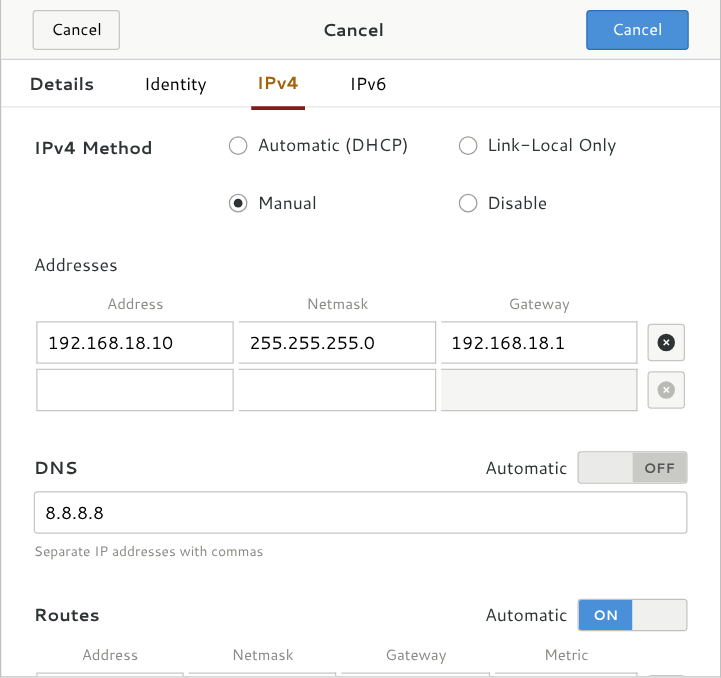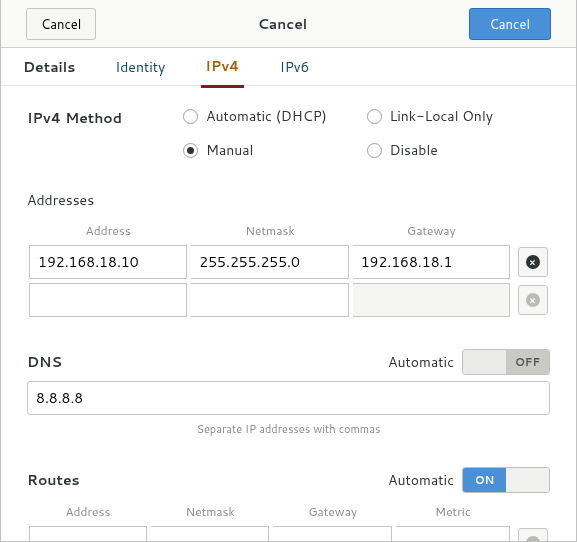--- a/index.html
+++ b/index.html
@@ -2,47 +2,47 @@
 <html><head>
 <meta charset="utf-8">
 <style>
   * { box-sizing: border-box; margin: 0; padding: 0; font-family: Cantarell, "Segoe UI", Ubuntu, sans-serif; }
   body { background: #fff; width: 577px; height: 542px; overflow: hidden; color: #2e3436; border: 1px solid #c0c0c0; border-top: none; }
   .headerbar { background: #f9f9f8; border-bottom: 1px solid #d0d0d0; height: 48px; display: flex; align-items: center; justify-content: space-between; padding: 0 25px; }
   .headerbar .title { font-weight: 600; font-size: 14px; }
   .btn { background: #f7f7f6; border: 1px solid #c6c6c3; border-radius: 3px; padding: 6px 14px; font-size: 13px; cursor: pointer; }
   .btn-primary { background: #4a90d9; border: 1px solid #2b6fb5; color: #fff; padding: 6px 20px; }
   .tabs { display: flex; gap: 32px; padding: 0 18px; height: 38px; align-items: center; border-bottom: 1px solid #e6e6e6; }
-  .tab { font-size: 14px; color: #0c4a6e; padding: 9px 4px; cursor: pointer; }
+  .tab { font-size: 14px; color: #000000; padding: 9px 4px; cursor: pointer; }
   .tab.active { color: #a16207; font-weight: 600; border-bottom: 3px solid #7f1d1d; margin-bottom: -1px; }
   .tab.bold { color: #2e3436; font-weight: 600; }
   .content { padding: 20px 26px; }
   .method-row { display: flex; }
   .method-label { width: 156px; font-weight: 600; font-size: 14px; padding-top: 2px; }
   .method-cols { display: flex; flex: 1; }
-  .method-col { flex: 1; display: flex; flex-direction: column; gap: 14px; }
+  .method-col { flex: 1; display: flex; flex-direction: column; gap: 26px; }
   .radio { display: flex; align-items: center; gap: 8px; font-size: 14px; cursor: pointer; }
   .radio .dot { width: 15px; height: 15px; border: 1px solid #9e9e99; border-radius: 50%; display: flex; align-items: center; justify-content: center; background: #fff; }
   .radio.checked .dot::after { content: ""; width: 7px; height: 7px; background: #2e3436; border-radius: 50%; }
   .section-title { font-weight: 400; font-size: 14px; margin-top: 30px; margin-bottom: 8px; }
   .section-row { display: flex; align-items: center; justify-content: space-between; margin-top: 30px; margin-bottom: 6px; }
   .section-row .label { font-weight: 600; font-size: 14px; }
   .auto-label { font-size: 14px; margin-right: 8px; }
   table.grid { border-collapse: collapse; width: 100%; }
   table.grid th { font-weight: 400; font-size: 12px; color: #8a8a86; padding: 4px 0; }
   table.grid td { padding: 2px; }
   table.grid input { width: 100%; height: 34px; border: 1px solid #c6c6c3; padding: 0 8px; font-size: 14px; background: #fff; }
   table.grid tr td + td input { border-left: none; }
   table.grid td.gateway input { background: #f5f5f4; }
   table.grid .delcell { width: 34px; }
   .delbtn { width: 30px; height: 30px; border: 1px solid #c6c6c3; border-radius: 3px; background: #f6f6f5; margin-left: 4px; display: flex; align-items: center; justify-content: center; cursor: pointer; }
   .delicon { width: 14px; height: 14px; border-radius: 50%; background: #2e3436; display: flex; align-items: center; justify-content: center; color: #fff; font-size: 10px; font-weight: bold; transform: rotate(45deg); }
   .delicon.muted { background: #babab5; }
   .dns-input { width: 100%; height: 34px; border: 1px solid #c6c6c3; border-radius: 3px; padding: 0 8px; font-size: 14px; }
-  .hint { font-size: 11px; color: #8a8a86; margin-top: 6px; text-align: center; }
+  .hint { font-size: 11px; color: #8a8a86; margin-top: 6px; }
   .switch { width: 88px; height: 26px; border: 1px solid #c0c0bd; border-radius: 3px; display: flex; overflow: hidden; cursor: pointer; }
   .switch .half { flex: 1; display: flex; align-items: center; justify-content: center; font-size: 11px; font-weight: 600; }
   .switch.off .half:first-child { background: #eaeae8; color: #eaeae8; }
   .switch.off .half:last-child { background: #c9c9c5; color: #555; }
   .switch.on .half:first-child { background: #4a90d9; color: #fff; }
   .switch.on .half:last-child { background: #f0f0ef; color: #f0f0ef; }
   .routes-table th { font-size: 12px; }
   .routes-table input { height: 30px; }
 </style>
 </head>

